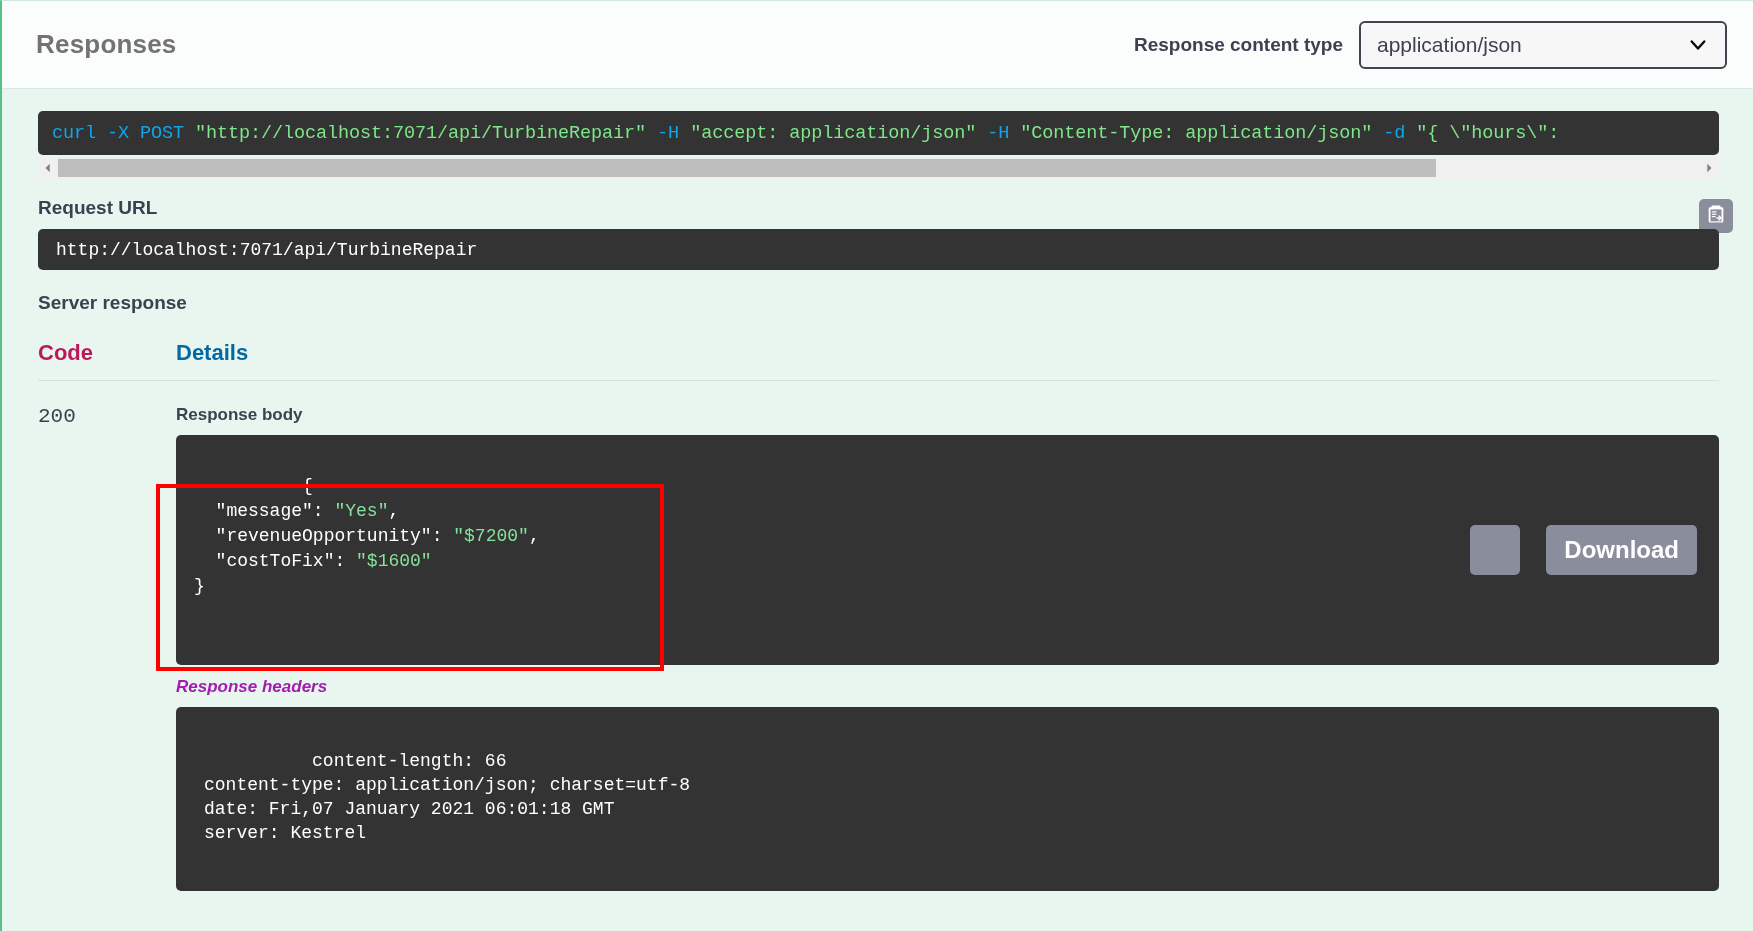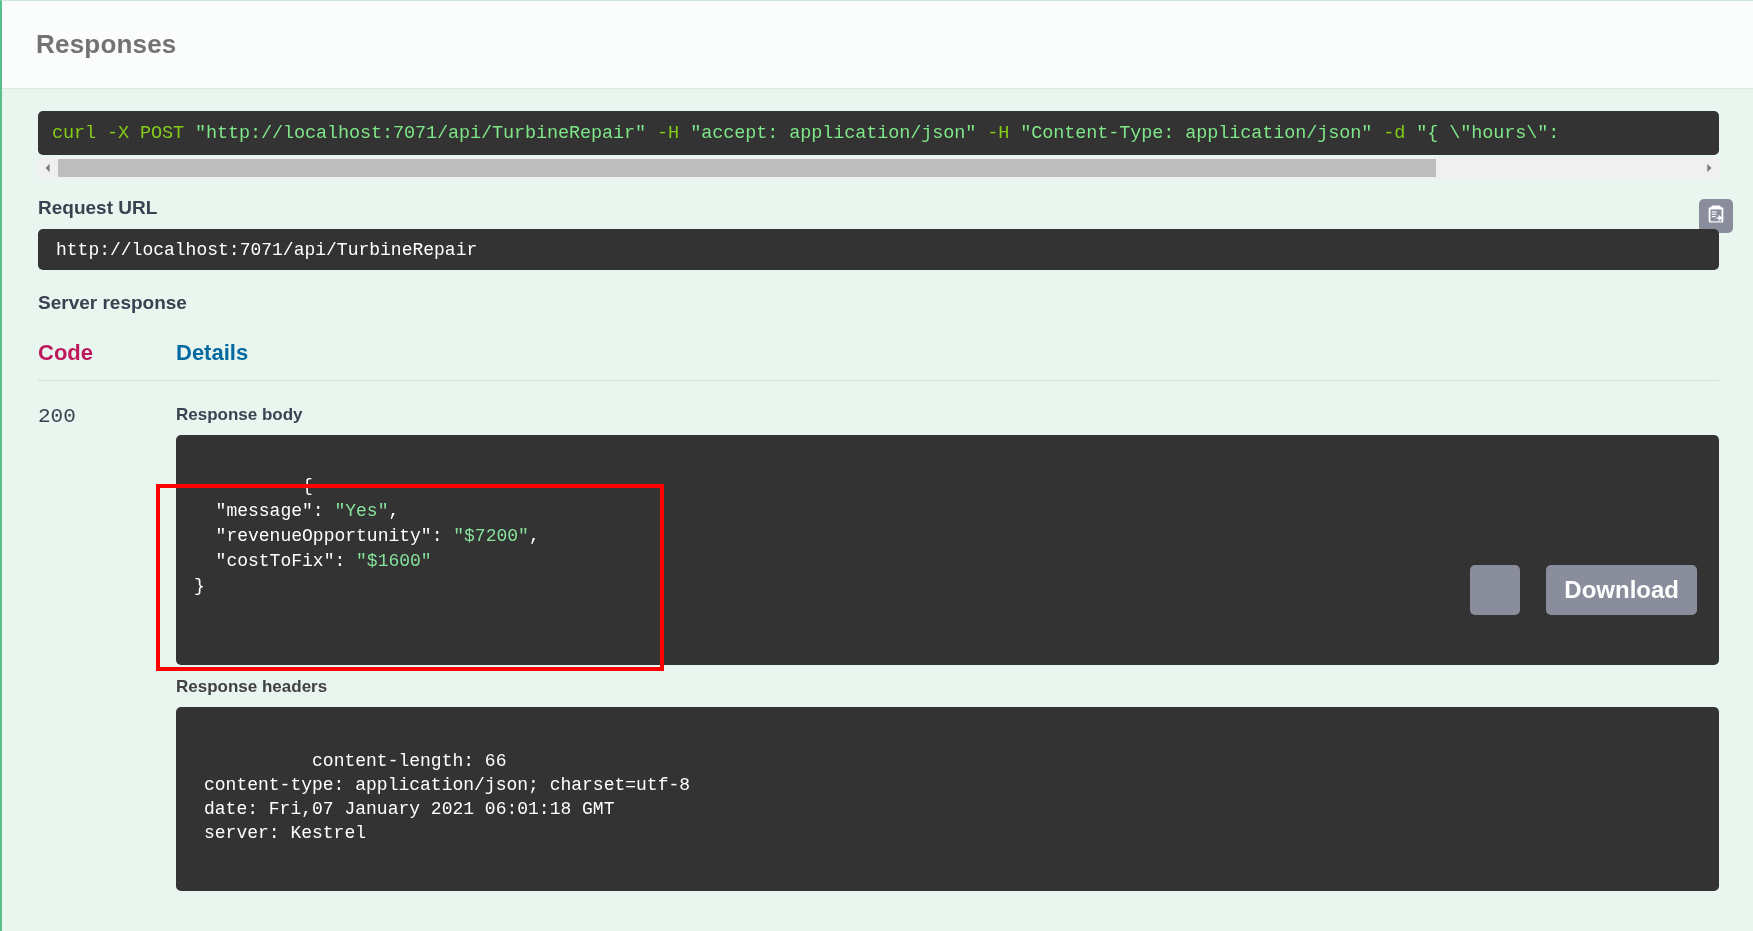--- a/index.html
+++ b/index.html
@@ -109,21 +109,21 @@
     height: 44px;
     overflow: hidden;
     white-space: nowrap;
     display: flex;
     align-items: center;
     padding: 0 14px;
     box-sizing: border-box;
     font-size: 18.5px;
     letter-spacing: -0.1px;
   }
-  .tok-plain { color: #84cc16; }
+  .tok-plain { color: #0ea5e9; }
   .tok-str   { color: #7ee787; }
 
   
   .hscroll {
     position: relative;
     height: 22px;
     background: #f0f0f0;
     display: flex;
     align-items: center;
     margin-top: 2px;
@@ -238,21 +238,20 @@
   .body-block .json-punc { color: #ffffff; }
 
   .body-actions {
     position: absolute;
     right: 22px;
     top: 50%;
     transform: translateY(-50%);
     display: flex;
     align-items: flex-start;
     gap: 26px;
-    margin-top: 40px;
   }
   .copy-btn-body {
     width: 50px;
     height: 50px;
     background: #8a8e9c;
     border-radius: 5px;
     display: flex;
     align-items: center;
     justify-content: center;
     cursor: pointer;
@@ -265,39 +264,52 @@
     font-family: "Liberation Sans", sans-serif;
     font-size: 24px;
     font-weight: bold;
     padding: 11px 18px;
     cursor: pointer;
   }
 
   .headers-label {
     font-size: 17px;
     font-weight: bold;
-    color: #404040;
+    color: #a21caf;
     margin: 12px 0 10px 0;
+    font-style: italic;
   }
   .headers-block {
     padding: 18px 22px 22px 28px;
     box-sizing: border-box;
     font-size: 18px;
     line-height: 24px;
     white-space: pre;
   }
 </style>
 </head>
 <body>
 
 <div id="swagger-root">
 
   <div class="responses-header">
     <div class="responses-title">Responses</div>
 
+    <div class="content-type-wrap">
+      <div class="content-type-label">Response content type</div>
+
+      <div class="content-type-select">
+        <span class="content-type-value">application/json</span>
+        <span class="chevron">
+          <svg viewBox="0 0 20 20" width="18" height="18">
+            <path d="M3 6 L10 14 L17 6" fill="none" stroke="#0b0b0b" stroke-width="2.6" stroke-linecap="round" stroke-linejoin="round"></path>
+          </svg>
+        </span>
+      </div>
+    </div>
   </div>
 
   <div class="responses-body">
 
 
     <div class="codeblock curl-block">
       <span id="curl-text"><span class="tok-plain">curl -X POST </span><span class="tok-str">"http://localhost:7071/api/TurbineRepair"</span><span class="tok-plain"> -H  </span><span class="tok-str">"accept: application/json"</span><span class="tok-plain"> -H  </span><span class="tok-str">"Content-Type: application/json"</span><span class="tok-plain"> -d </span><span class="tok-str">"{  \"hours\":</span></span>
     </div>
 
     <div class="hscroll">

